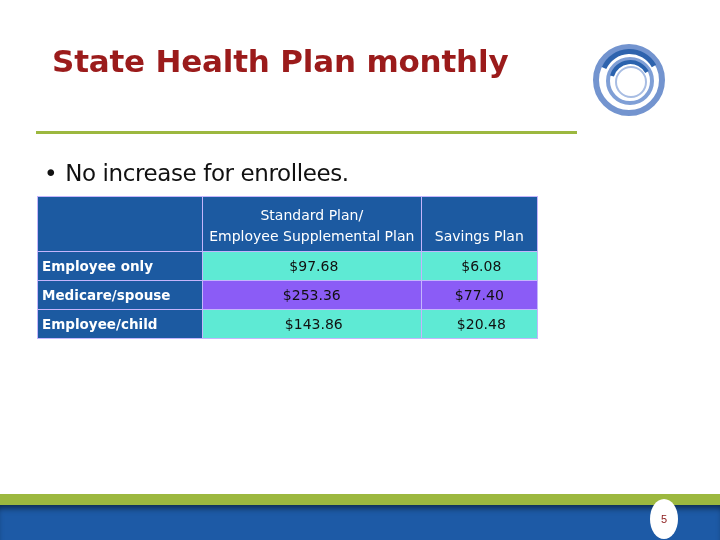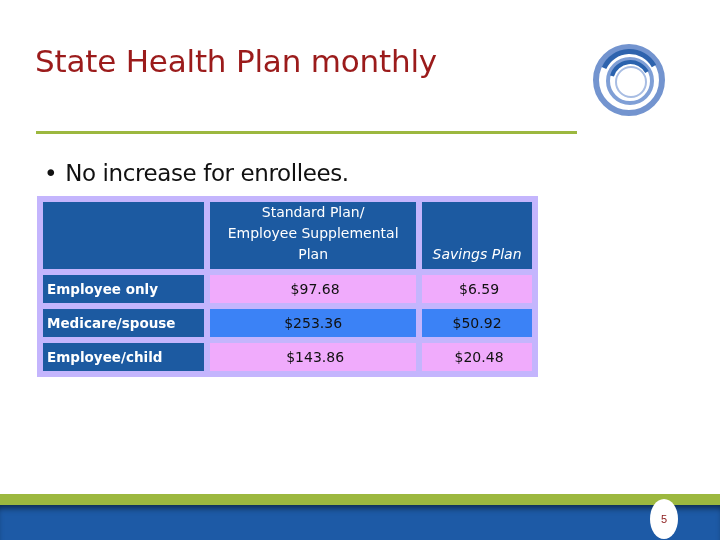--- a/index.html
+++ b/index.html
@@ -2,58 +2,58 @@
 <html><head>
   <meta charset="utf-8">
   <style>
     html, body { margin: 0; padding: 0; }
     body {
       width: 720px; height: 540px; position: relative; overflow: hidden;
       background: #ffffff;
       font-family: "Liberation Sans", "DejaVu Sans", sans-serif;
     }
     .title {
-      position: absolute; left: 35px; top: 42px;
+      position: absolute; left: 52px; top: 42px;
       font-family: "DejaVu Sans", "Liberation Sans", sans-serif;
-      font-weight: normal; color: #9b1b1b;
+      font-weight: bold; color: #9b1b1b;
       font-size: 31px; line-height: 39px; letter-spacing: -0.2px;
     }
     .title-rule {
       position: absolute; left: 36px; top: 131px; width: 541px; height: 3px;
       background: #9cb83f;
     }
     .logo { position: absolute; left: 592px; top: 32px; width: 74px; height: 96px; }
     .bullet {
       position: absolute; left: 44px; top: 160px;
       font-family: "DejaVu Sans", sans-serif;
       font-size: 23px; color: #111; letter-spacing: -0.4px;
     }
     .bullet .dot { margin-right: 8px; }
     table.contrib {
       position: absolute; left: 37px; top: 196px;
       border-collapse: collapse; width: 501px;
       font-family: "DejaVu Sans", sans-serif; font-size: 14px;
     }
     table.contrib th, table.contrib td {
-      border: 6px solid #c4b5fd; padding: 0 4px; height: 28px;
+      border: 1px solid #c4b5fd; padding: 0 4px; height: 28px;
     }
     table.contrib thead th {
       background: #1c5aa1; color: #fff; font-weight: normal;
       height: 50px; vertical-align: bottom; padding-bottom: 4px; line-height: 21px;
     }
     table.contrib tbody th {
       background: #1c5aa1; color: #fff; font-weight: bold; text-align: left;
       padding-left: 4px; font-size: 13.5px; margin-left: 10px;
     }
     table.contrib tbody td { text-align: center; color: #111; }
-    table.contrib tbody tr.odd td { background: #f0abfc; padding-left: 8px; }
-    table.contrib tbody tr.even td { background: #3b82f6; }
+    table.contrib tbody tr.odd td { background: #5eead4; padding-left: 8px; }
+    table.contrib tbody tr.even td { background: #8b5cf6; }
     .col0 { width: 160px; }
     .col1 { width: 226px; }
-    .col2 { width: 115px; font-style: italic; }
+    .col2 { width: 115px; }
     .footer-green {
       position: absolute; left: 0; top: 494px; width: 720px; height: 11px;
       background: #9cb83f;
     }
     .footer-blue {
       position: absolute; left: 0; top: 505px; width: 720px; height: 35px;
       background: #1d5aa6;
       box-shadow: inset 0 6px 6px -3px rgba(0,0,0,0.55);
     }
     .page-badge {
@@ -92,26 +92,26 @@
         <div>Standard Plan/</div>
         <div>Employee Supplemental Plan</div>
       </th>
       <th class="col2">Savings Plan</th>
     </tr>
   </thead>
   <tbody>
     <tr class="odd">
       <th>Employee only</th>
       <td>$97.68</td>
-      <td>$6.59</td>
+      <td>$6.08</td>
     </tr>
     <tr class="even">
       <th>Medicare/spouse</th>
       <td>$253.36</td>
-      <td>$50.92</td>
+      <td>$77.40</td>
     </tr>
     <tr class="odd">
       <th>Employee/child</th>
       <td>$143.86</td>
       <td>$20.48</td>
     </tr>
   </tbody>
 </table>
 
 <div class="footer-green"></div>

